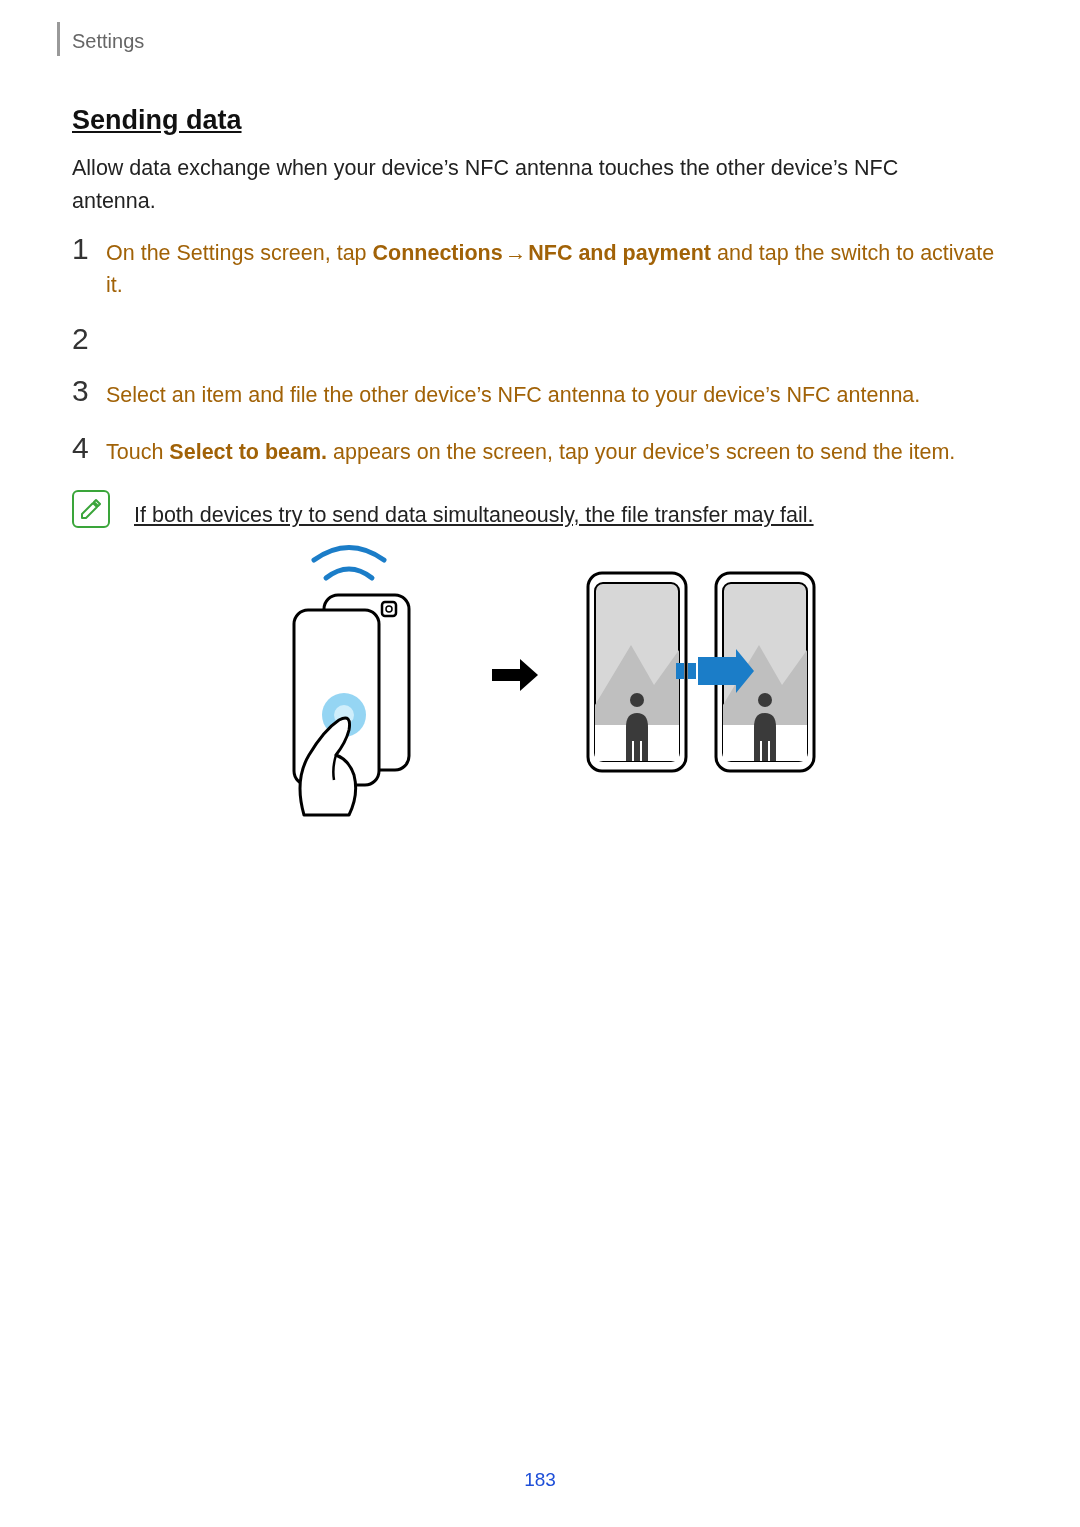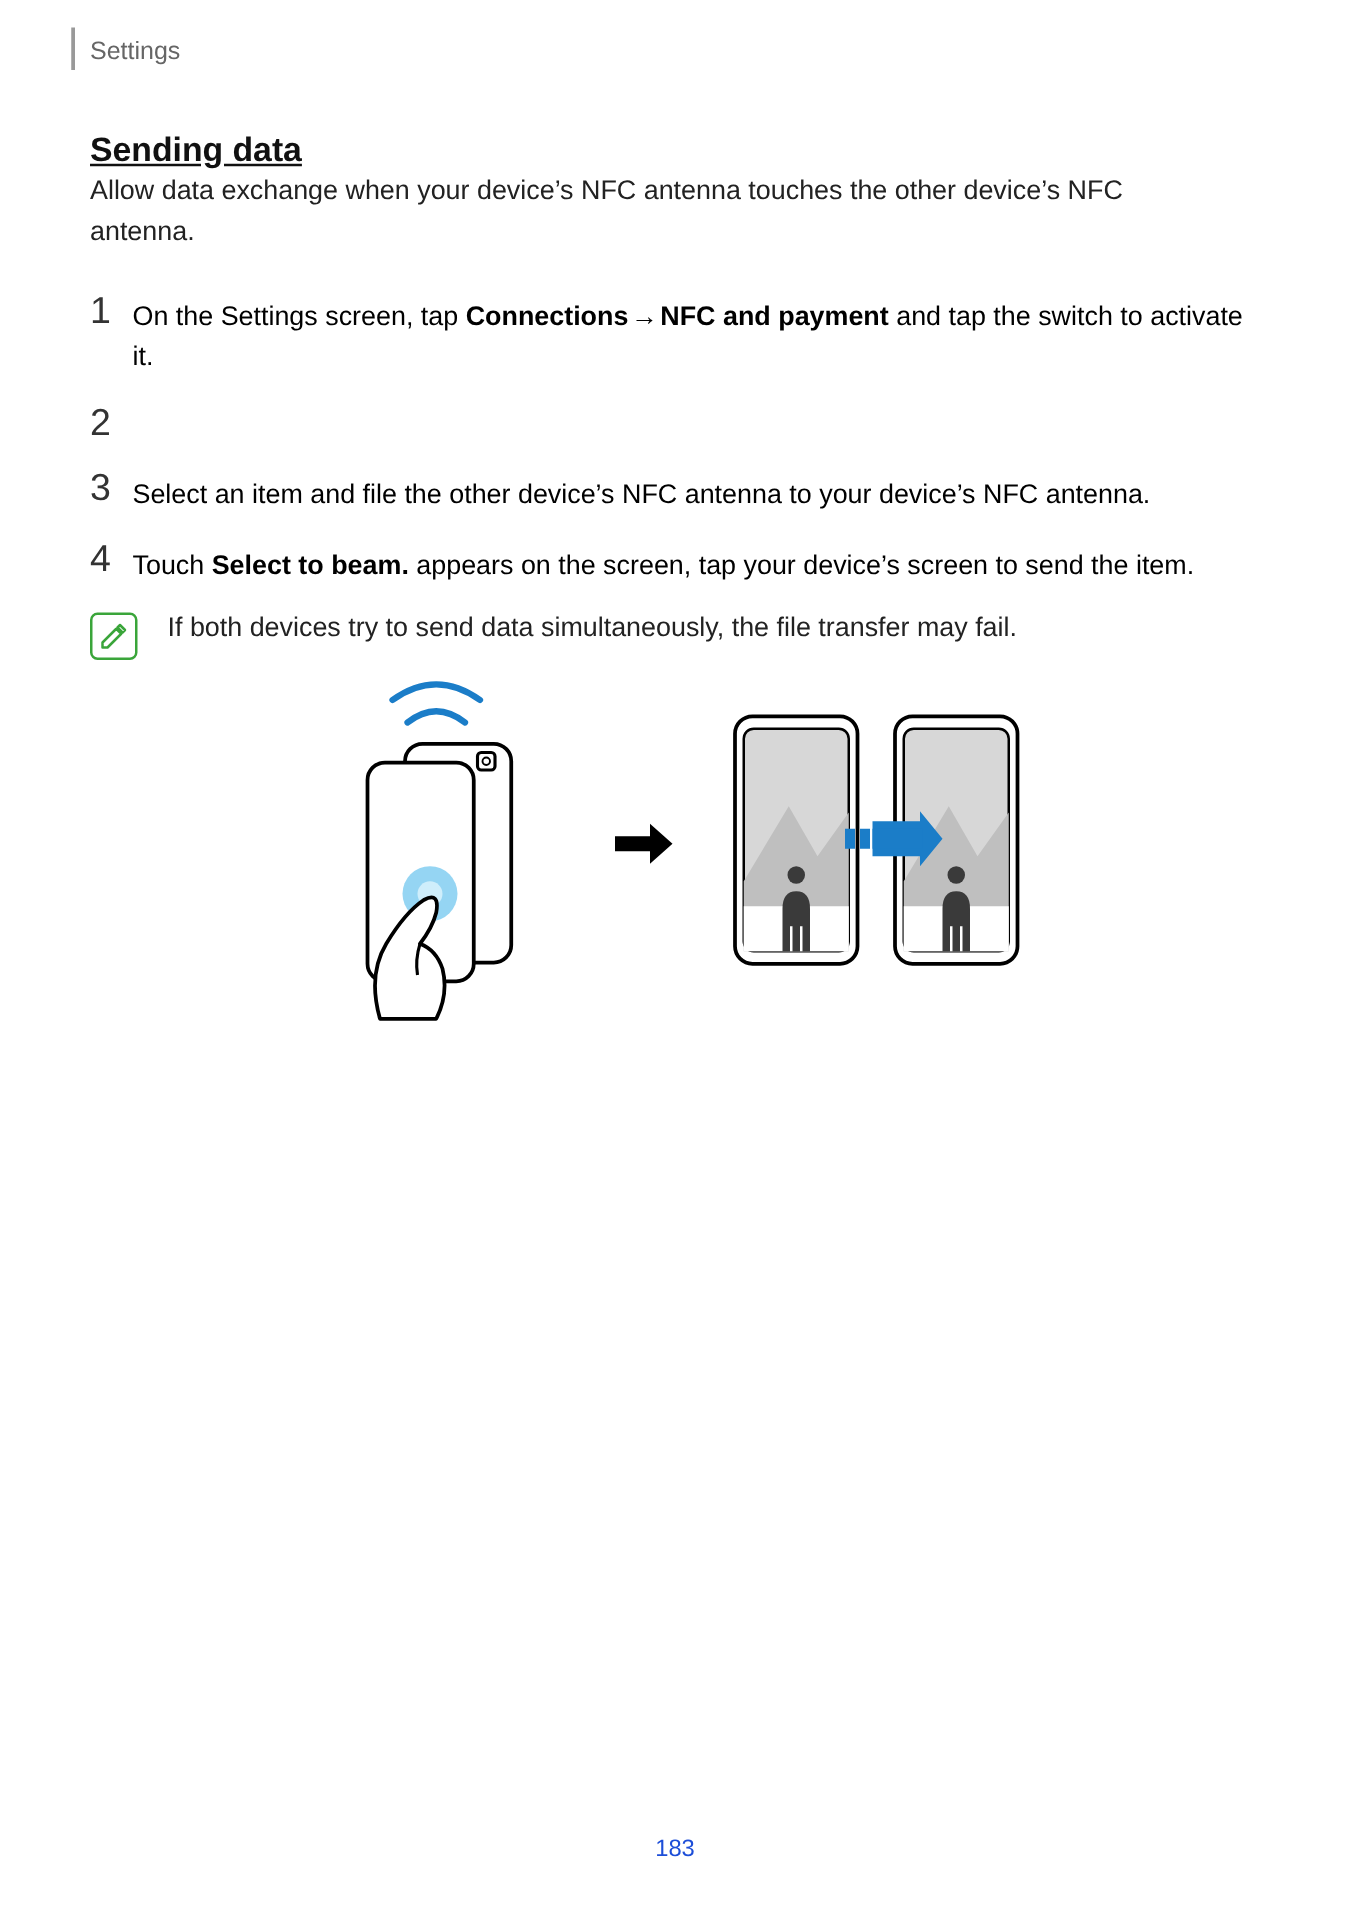--- a/index.html
+++ b/index.html
@@ -39,21 +39,21 @@
       position: absolute;
       top: 105px;
       left: 72px;
       font-size: 27px;
       font-weight: 700;
       color: #111;
       text-decoration: underline;
     }
     .intro {
       position: absolute;
-      top: 136px;
+      top: 152px;
       left: 72px;
       width: 900px;
       font-size: 21.5px;
       color: #222;
       line-height: 1.55;
     }
     .steps {
       position: absolute;
       top: 220px;
       left: 72px;
@@ -70,34 +70,35 @@
       font-weight: 400;
       color: #333;
       width: 34px;
       flex-shrink: 0;
       line-height: 1.0;
       font-family: "Segoe UI", Arial, sans-serif;
     }
     .step-body {
       font-size: 21.5px;
       line-height: 1.5;
-      color: #000000;
+      color: #a16207;
       padding-top: 3px;
     }
     .step-body b {
       font-weight: 700;
     }
     .arrow-glyph {
       display: inline-block;
       padding: 0 2px;
     }
     .note-row {
       display: flex;
-      align-items: flex-start;
+      align-items: flex-end;
       margin-top: 18px;
+      text-decoration: underline;
     }
     .note-icon {
       width: 38px;
       height: 38px;
       border: 2.5px solid #3aa53a;
       border-radius: 6px;
       display: flex;
       align-items: center;
       justify-content: center;
       flex-shrink: 0;

